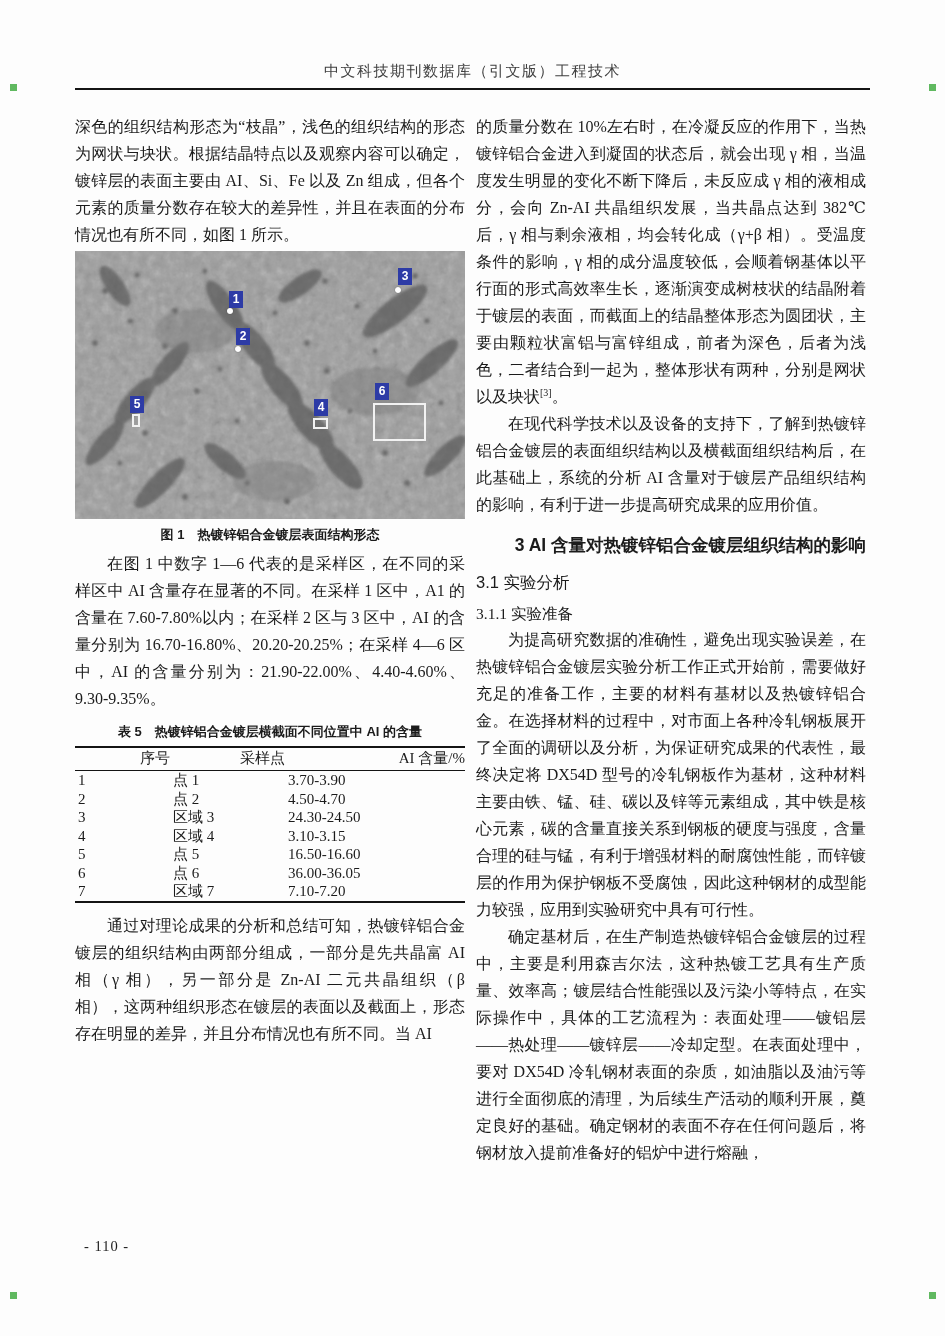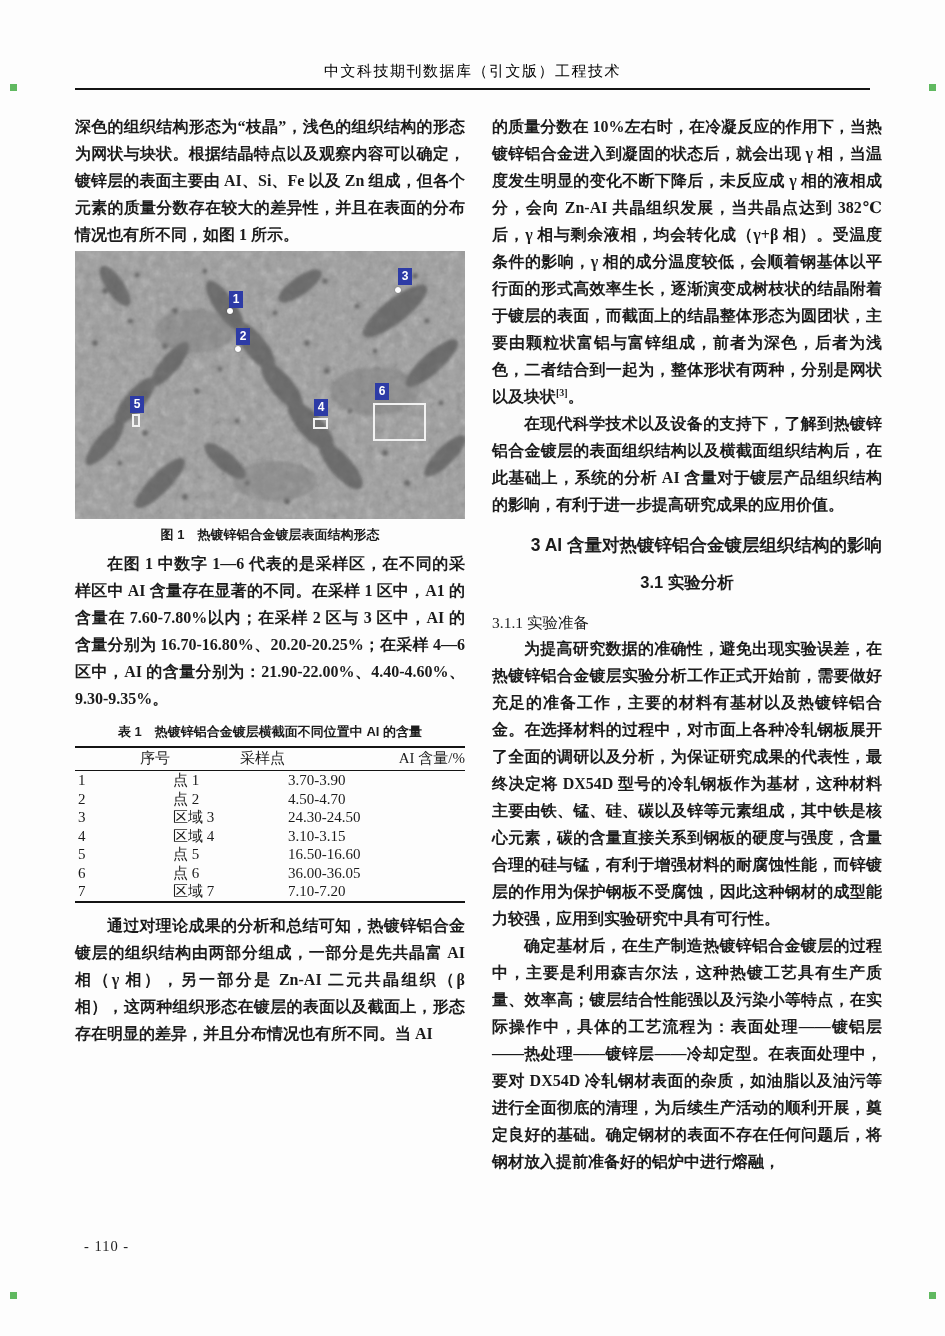--- a/index.html
+++ b/index.html
@@ -9,32 +9,32 @@
     overflow:hidden;
   }
   .corner-mark { position:absolute; width:7px; height:7px; background:#44ad44; opacity:.85; }
   .corner-mark.tl { left:10px;  top:84px; }
   .corner-mark.tr { left:929px; top:84px; }
   .corner-mark.bl { left:10px;  top:1292px; }
   .corner-mark.br { left:929px; top:1292px; }
 
   .journal-header {
     position:absolute; top:62px; left:0; width:945px; text-align:center;
-    font-size:15px; letter-spacing:1.5px; color:#000000;
+    font-size:15px; letter-spacing:1.5px; color:#404040;
   }
   .header-rule { position:absolute; top:88px; left:75px; width:795px; height:2px; background:#141414; }
 
   .col {
     position:absolute; top:113px; width:390px;
     font-size:16px; line-height:27px; text-align:justify; color:#1b1b1b;
   }
   .col.left  { left:75px; }
-  .col.right { left:492px; }
-
-  p.body { margin:0; text-indent:2em;font-weight:bold; }
+  .col.right { left:476px; }
+
+  p.body { margin:0; text-indent:2em; }
   p.body.no-indent { text-indent:0; }
   sup.ref { font-size:10px; line-height:0; vertical-align:super; }
 
   
   .figure { position:relative; width:390px; height:268px; margin-top:3px; background:#9b9b9b; overflow:hidden; }
   .figure svg { display:block; width:390px; height:268px; }
   .fig-label {
     position:absolute; min-width:8px; padding:0 3px; height:17px;
     background:#2d3ba6; color:#ffffff; text-align:center;
     font-family:"Liberation Sans","DejaVu Sans",sans-serif;
@@ -63,24 +63,24 @@
   table.t1 td { padding:0 0 0 3px; line-height:18.5px; }
 
   
   .h-sec {
     font-family:"Liberation Sans","DejaVu Sans",sans-serif;
     font-size:17.5px; font-weight:bold; line-height:30px;
     margin-top:12px; text-align:right;
   }
   .h-sub {
     font-family:"Liberation Sans","DejaVu Sans",sans-serif;
-    font-size:16.5px; font-weight:bold; line-height:28px;
-    margin-top:8px; text-align:center;
-  }
-  .h-subsub { font-size:15.5px; line-height:25px; margin-top:14px; text-align:left; }
+    font-size:16.5px; font-weight:normal; line-height:28px;
+    margin-top:8px; text-align:left;
+  }
+  .h-subsub { font-size:15.5px; line-height:25px; margin-top:5px; text-align:left; }
 
   .r-para3 { margin-top:5px; }
 
   .page-number { position:absolute; left:84px; top:1238px; font-size:14.5px; letter-spacing:1px; }
 </style>
 </head>
 <body>
 
 <div class="page">
 
@@ -175,21 +175,21 @@
           <div class="fig-label" style="left: 300px; top: 132px;">6</div>
           <div class="fig-rect" style="left: 298px; top: 152px; width: 53px; height: 38px;"></div>
         </div>
     </div>
 
     <div class="caption">图 1　热镀锌铝合金镀层表面结构形态</div>
 
     <p class="body" style="margin-top:4px">在图 1 中数字 1—6 代表的是采样区，在不同的采样区中 AI 含量存在显著的不同。在采样 1 区中，A1 的含量在 7.60-7.80%以内；在采样 2 区与 3 区中，AI 的含量分别为 16.70-16.80%、20.20-20.25%；在采样 4—6 区中，AI 的含量分别为：21.90-22.00%、4.40-4.60%、9.30-9.35%。</p>
 
 
-    <div class="table-title">表 1　热镀锌铝合金镀层横截面不同位置中 AI 的含量</div>
+    <div class="table-title">表 5　热镀锌铝合金镀层横截面不同位置中 AI 的含量</div>
 
     <table class="t1">
       <colgroup>
           <col style="width:95px">
           <col style="width:115px">
           <col>
         </colgroup>
       <thead>
           <tr id="t1-head">
             <th>序号</th>

